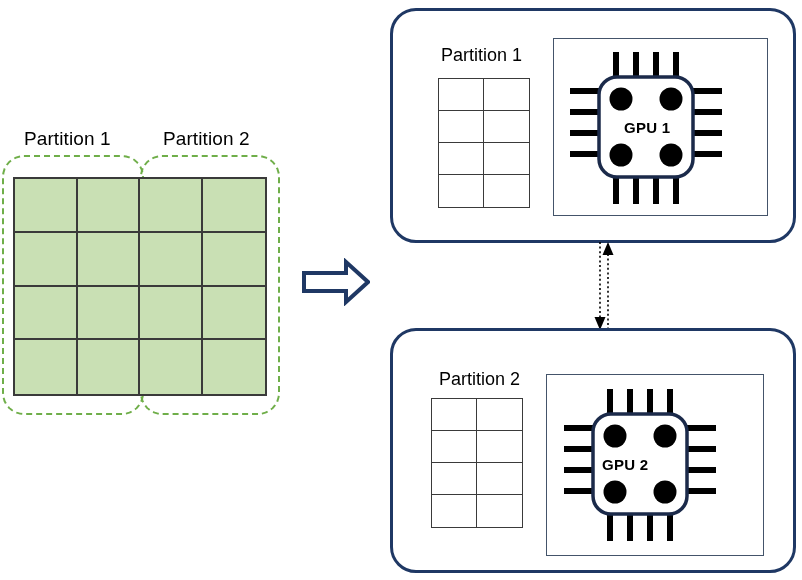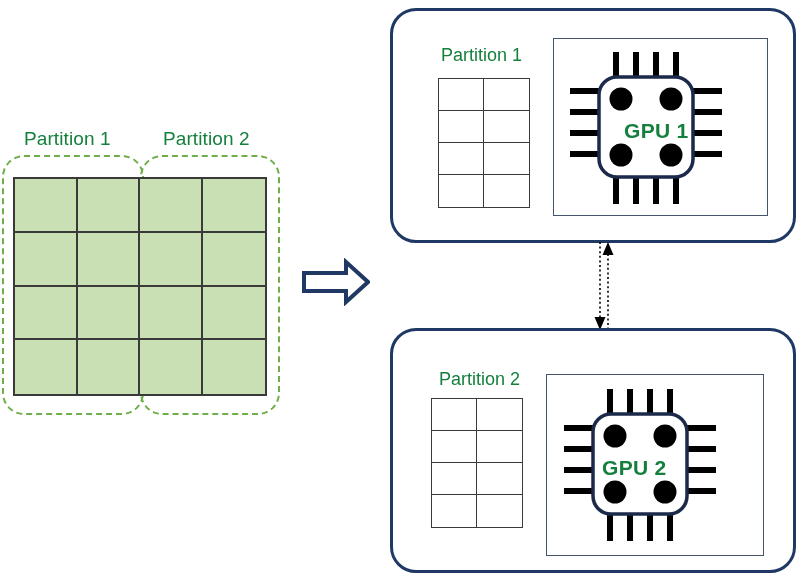--- a/index.html
+++ b/index.html
@@ -16,33 +16,33 @@
     width: 802px;
     height: 580px;
     background: #ffffff;
     overflow: hidden;
   }
 
   
   .label {
     position: absolute;
     font-family: "Liberation Sans", sans-serif;
-    color: #15803d;
+    color: #000000;
     white-space: nowrap;
     line-height: 1.15;
   }
   .partition-title {
     font-size: 19px;
     letter-spacing: 0.1px;
   }
   .partition-title-sm {
     font-size: 18px;
   }
   .gpu-text {
-    font-size: 21px;
+    font-size: 15px;
     font-weight: bold;
     letter-spacing: 0.3px;
   }
   .exchange-text {
     font-size: 13.5px;
     line-height: 1.42;
     white-space: pre-line;
   }
 
   

